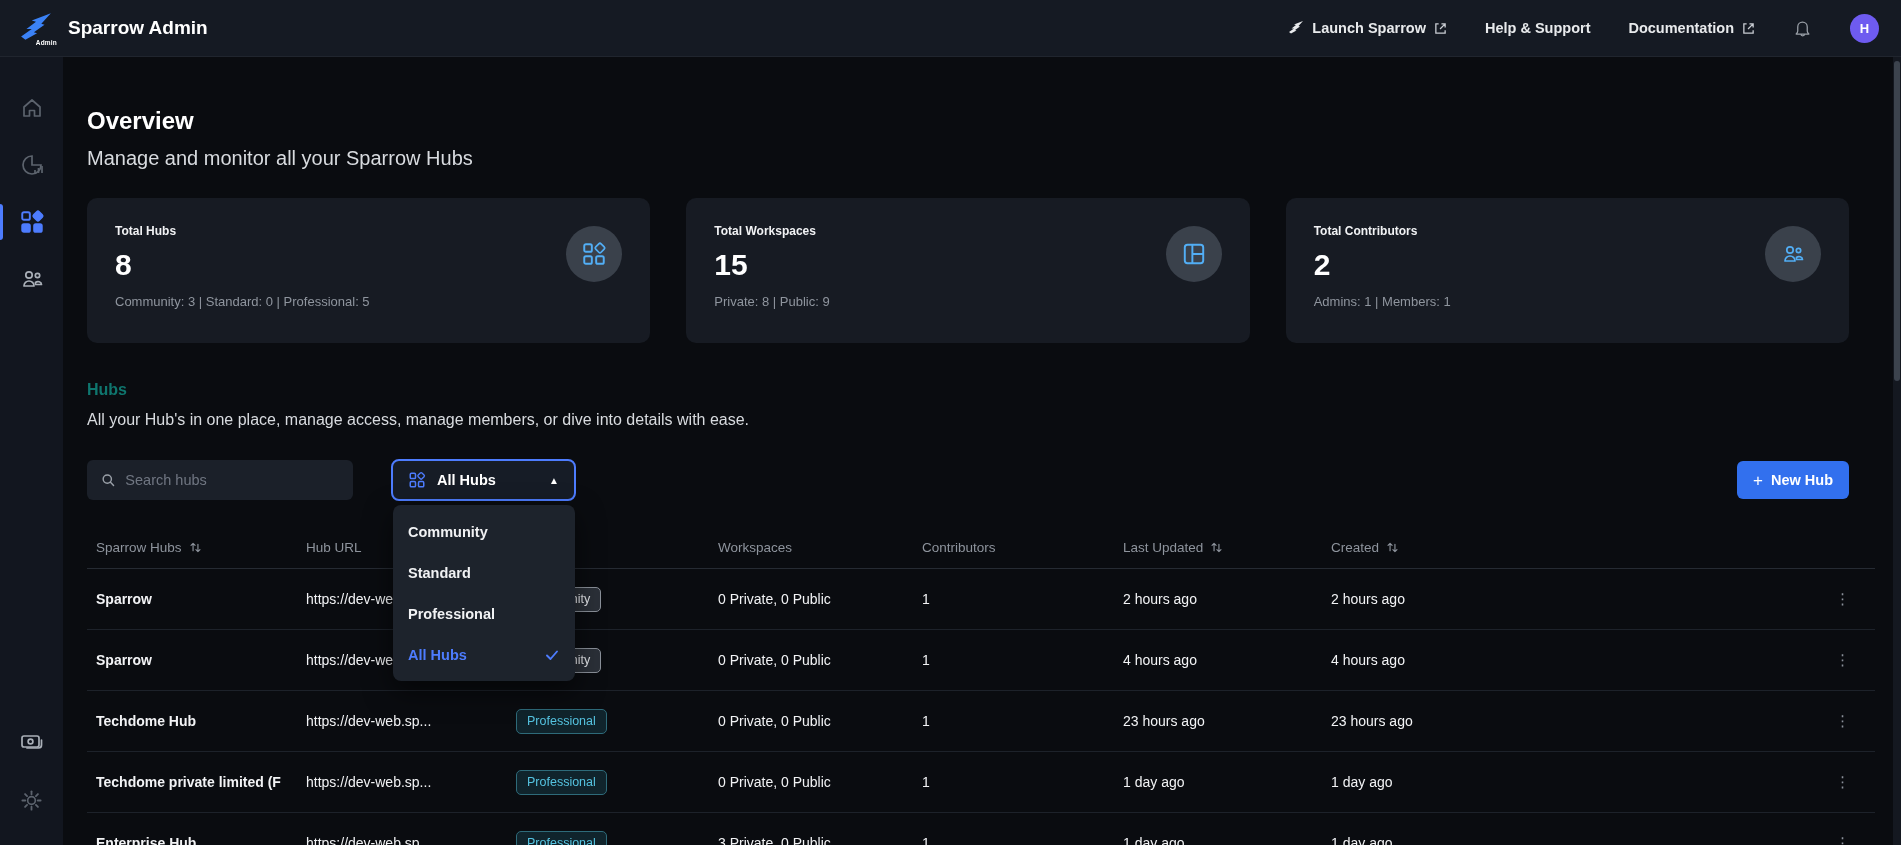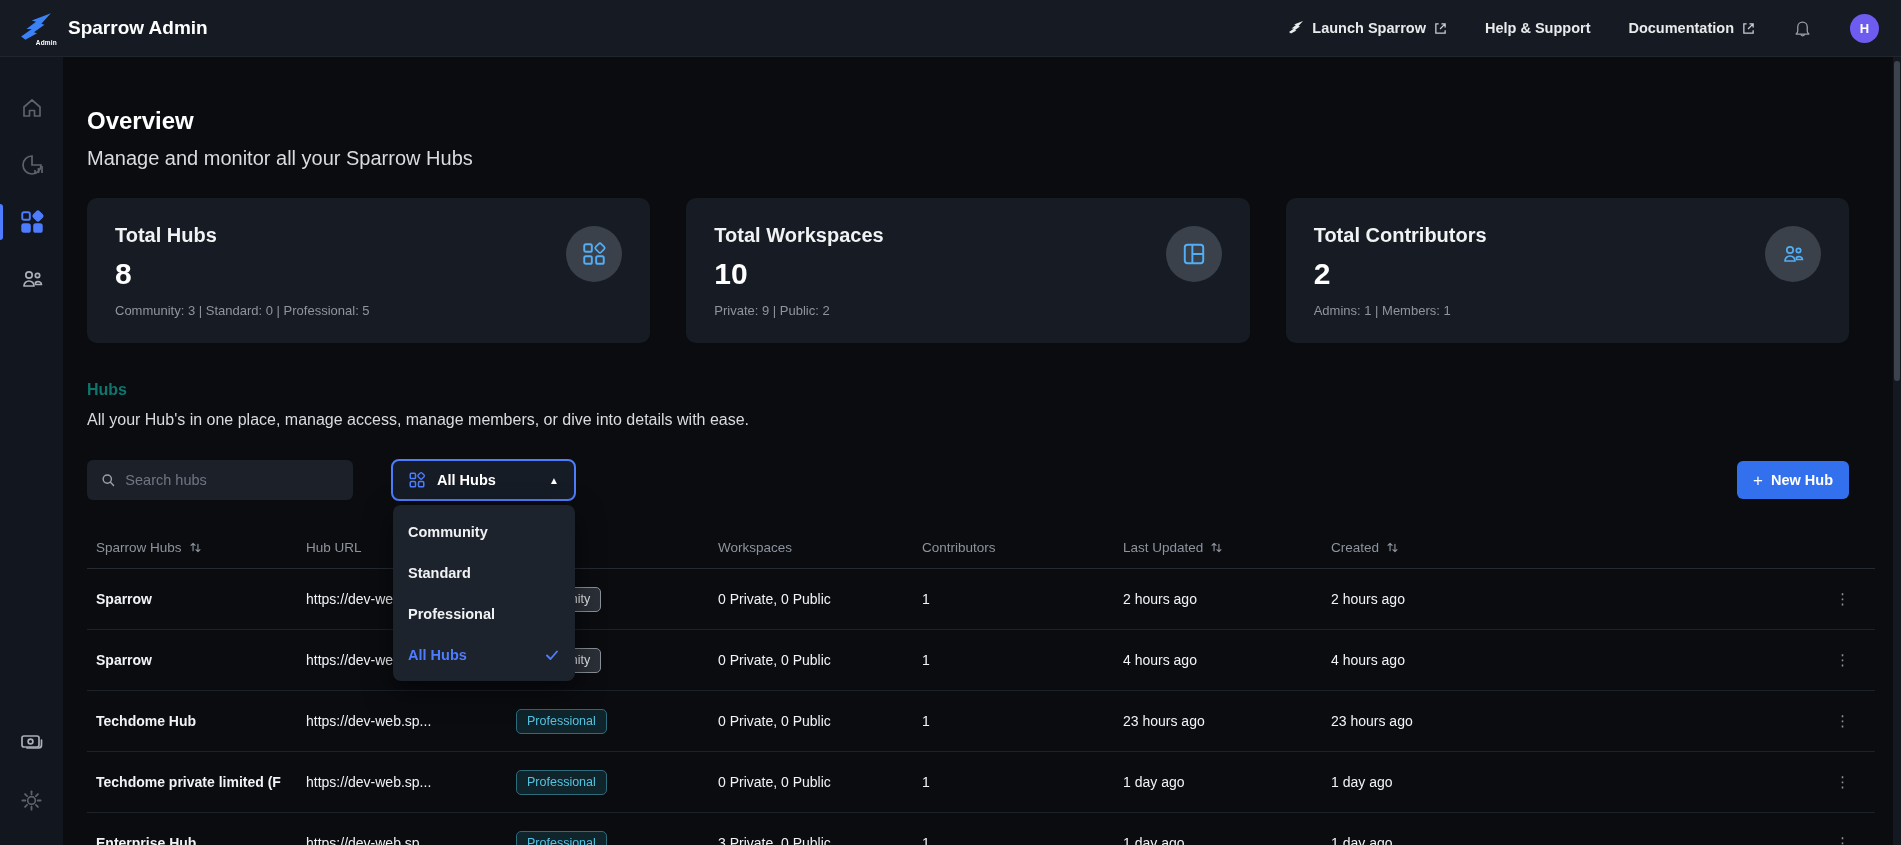--- a/index.html
+++ b/index.html
@@ -46,21 +46,21 @@
   .side-spacer { flex:1; }
 
   
   .main { position:absolute; top:57px; left:63px; width:1812px; height:788px; padding:50px 26px 0 24px; }
   .page-title { font-size:24px; font-weight:700; color:#fff; margin-bottom:12px; }
   .page-sub { font-size:20px; color:#d8dbdf; margin-bottom:28px; }
 
   .cards-row { display:flex; gap:36px; margin-bottom:38px; }
   .stat-card { flex:1; height:145px; background:var(--panel); border-radius:10px; padding:26px 28px; display:flex; justify-content:space-between; }
   .stat-left { display:flex; flex-direction:column; }
-  .stat-title { font-size:20px; font-weight:600; color:#f1f2f4; margin-bottom:12px; }
+  .stat-title { font-size:12px; font-weight:600; color:#f1f2f4; margin-bottom:12px; }
   .stat-value { font-size:30px; font-weight:700; color:#fff; margin-bottom:14px; line-height:1; }
   .stat-detail { font-size:13px; color:#8f959e; }
   .stat-icon-circle { width:56px; height:56px; border-radius:50%; background:#3a414b; display:flex; align-items:center; justify-content:center; margin-top:2px; }
 
   .hubs-title { font-size:16px; font-weight:700; color:#0f766e; margin-bottom:12px; }
   .hubs-sub { font-size:16px; color:#d8dbdf; margin-bottom:30px; }
 
   .controls-row { position:relative; display:flex; align-items:center; margin-bottom:26px; height:42px; }
   .search-box { width:266px; height:40px; background:#1b2029; border-radius:6px; display:flex; align-items:center; padding:0 14px; gap:10px; }
   .search-box input { background:transparent; border:none; outline:none; color:#c4b5fd; font-size:14.5px; width:100%; font-family:"Liberation Sans", sans-serif; }
@@ -215,22 +215,22 @@
           <rect x="3" y="14" width="7" height="7" rx="1.5" fill="none" stroke="#52aef5" stroke-width="1.8"></rect>
           <rect x="14" y="14" width="7" height="7" rx="1.5" fill="none" stroke="#52aef5" stroke-width="1.8"></rect>
           <rect x="14" y="3" width="7" height="7" rx="1.5" transform="rotate(45 17.5 6.5)" fill="none" stroke="#52aef5" stroke-width="1.6"></rect>
         </svg>
       </div>
     </div>
 
     <div class="stat-card">
       <div class="stat-left">
         <div class="stat-title">Total Workspaces</div>
-        <div class="stat-value">10</div>
-        <div class="stat-detail">Private: 9 | Public: 2</div>
+        <div class="stat-value">15</div>
+        <div class="stat-detail">Private: 8 | Public: 9</div>
       </div>
       <div class="stat-icon-circle">
         <svg width="26" height="26" viewBox="0 0 24 24">
           <rect x="3.5" y="3.5" width="17" height="17" rx="2.5" fill="none" stroke="#52aef5" stroke-width="1.8"></rect>
           <path d="M10.5 3.5 V20.5 M10.5 12 H20.5" fill="none" stroke="#52aef5" stroke-width="1.8"></path>
         </svg>
       </div>
     </div>
 
     <div class="stat-card">

